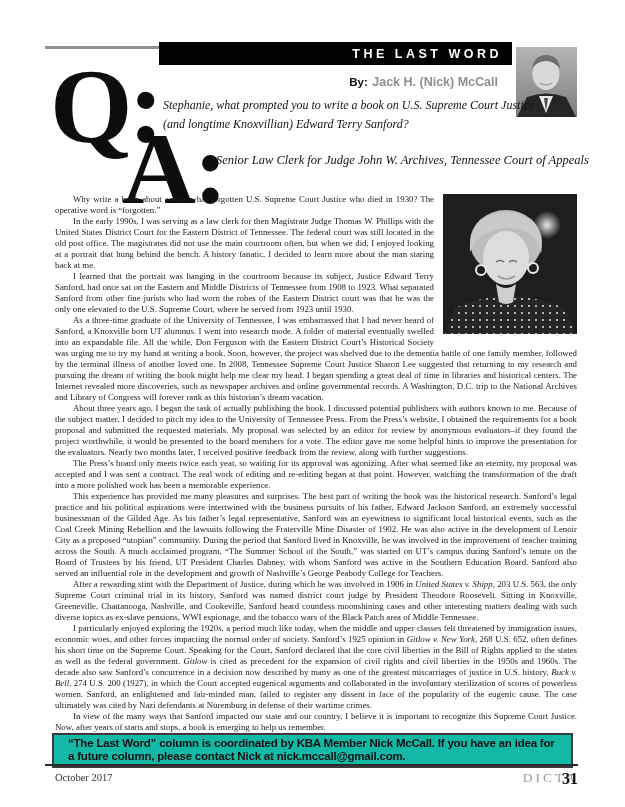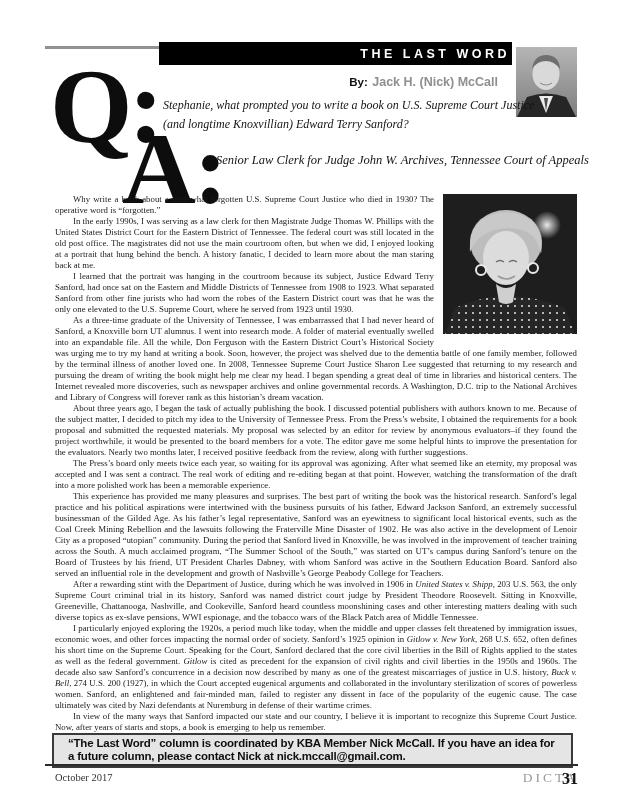--- a/index.html
+++ b/index.html
@@ -2,21 +2,21 @@
 <html><head>
 <meta charset="utf-8">
 <style>
   html,body{margin:0;padding:0;background:#fff;}
   .page{position:relative;width:625px;height:807px;background:#fff;overflow:hidden;
         font-family:"Liberation Serif",serif;color:#1b1b1b;}
 
   
   .top-rule{position:absolute;left:45px;top:46px;width:467px;height:3px;background:#919191;}
   .banner{position:absolute;left:159px;top:42px;width:353px;height:23px;background:#000;
-          display:flex;align-items:center;justify-content:flex-end;padding-right:2px;box-sizing:border-box;}
+          display:flex;align-items:center;justify-content:flex-end;padding-right:10px;box-sizing:border-box;}
   .banner span{color:#fff;font-family:"Liberation Sans",sans-serif;font-weight:bold;
                font-size:12.5px;letter-spacing:3.5px;}
 
   .byline{position:absolute;left:240px;top:72px;width:258px;text-align:right;
           font-family:"Liberation Sans",sans-serif;font-weight:bold;}
   .byline .lbl{color:#111;font-size:11.5px;}
   .byline .nm{color:#8f8f8f;font-size:12.5px;}
 
   .photo-mccall{position:absolute;left:516px;top:47px;width:61px;height:70px;}
   .photo-mccall svg{display:block;width:100%;height:100%;}
@@ -38,21 +38,21 @@
   
   .article{position:absolute;left:55px;top:194px;width:522px;height:538px;overflow:hidden;
            font-size:8.8px;line-height:11px;text-align:justify;color:#1b1b1b;}
   .photo-slater{float:right;width:134px;height:142px;margin:-2px 0 5px 9px;}
   .photo-slater svg{display:block;width:100%;height:100%;}
   .body-p{margin:0;text-indent:18px;}
   .body-p i{font-style:italic;}
 
   
   .notice{position:absolute;left:52px;top:733px;width:521px;box-sizing:border-box;
-          border:2px solid #3a3a3a;background:#e5e5e5;padding:2px 10px 3px 14px;}
+          border:2px solid #3a3a3a;background:#14b8a6;padding:2px 10px 3px 14px;}
   .notice p{margin:0;font-family:"Liberation Sans",sans-serif;font-weight:bold;
             font-size:11.5px;line-height:13px;color:#0f0f0f;letter-spacing:-0.2px;}
 
   
   .footer-rule{position:absolute;left:45px;top:764px;width:533px;height:2px;background:#2b2b2b;}
   .footer{position:absolute;left:45px;top:770px;width:533px;height:16px;font-family:Liberation Serif, serif;}
   .footer .issue{position:absolute;left:10px;top:2px;font-size:10.5px;color:#333;}
   .footer .pub{position:absolute;left:0;right:0;top:0;text-align:right;font-size:13.5px;
                letter-spacing:3px;color:#9a9a9a;}
   .footer .pg{position:absolute;right:0;top:0;font-size:16px;font-weight:bold;color:#111;}

